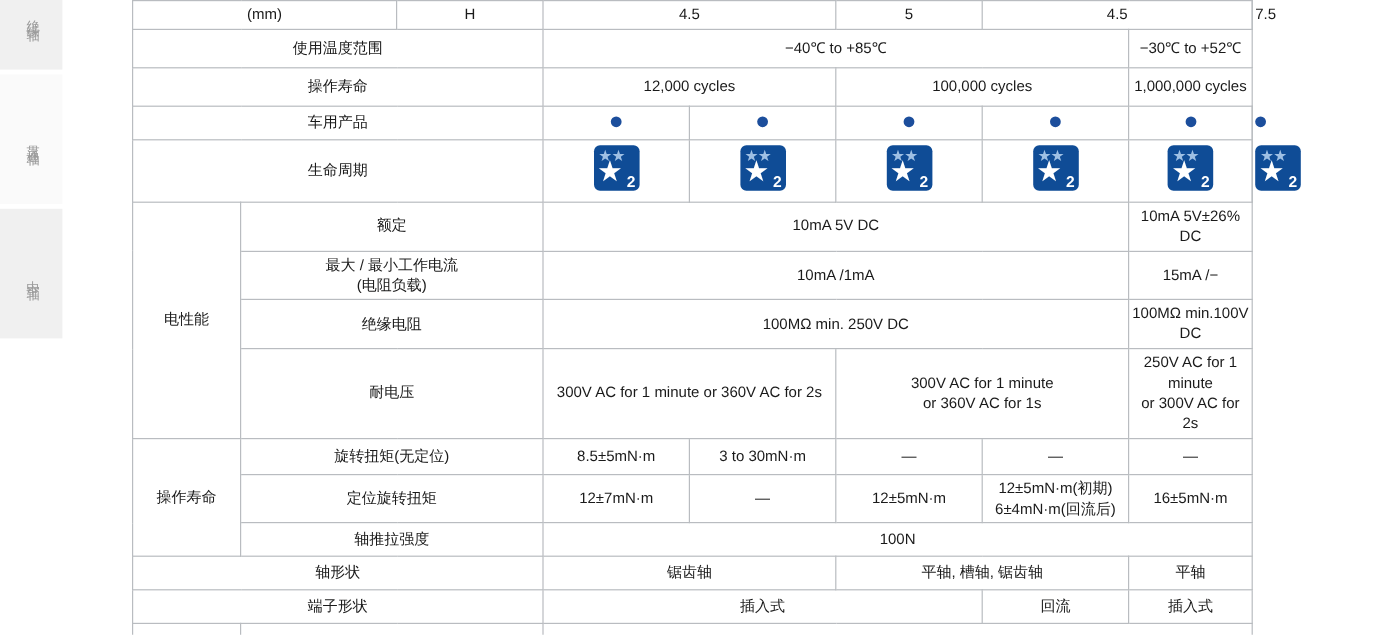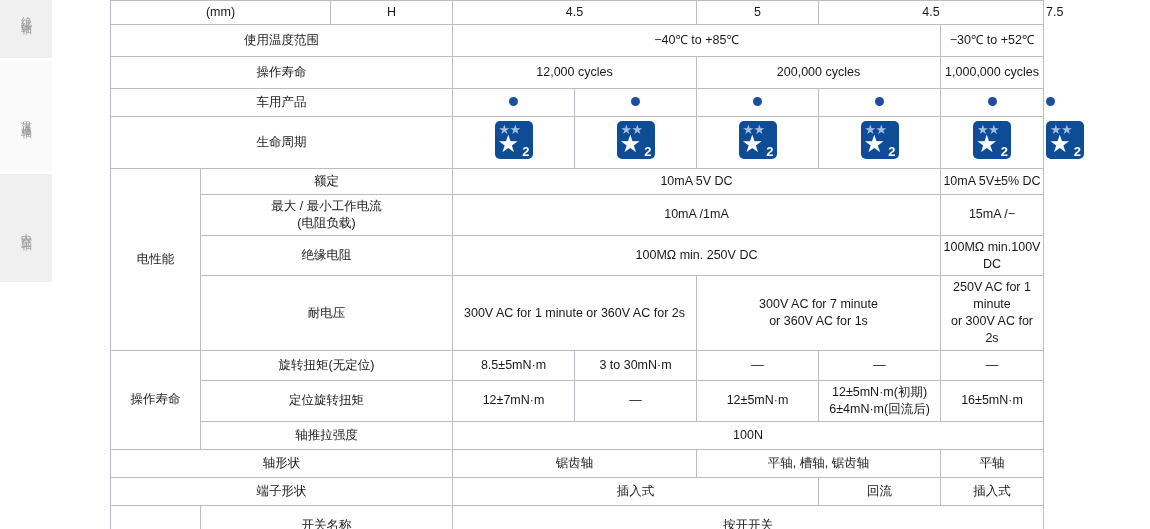--- a/index.html
+++ b/index.html
@@ -182,21 +182,21 @@
 
       <tr style="height:32px">
         <td class="hdr" colspan="3">使用温度范围</td>
         <td colspan="4">−40℃ to +85℃</td>
         <td>−30℃ to +52℃</td>
       </tr>
 
       <tr style="height:32px">
         <td class="hdr" colspan="3">操作寿命</td>
         <td colspan="2">12,000 cycles</td>
-        <td colspan="2">200,000 cycles</td>
+        <td colspan="2">100,000 cycles</td>
         <td class="small">1,000,000 cycles</td>
       </tr>
 
       <tr style="height:28px">
         <td class="hdr" colspan="3">车用产品</td>
         <td><span class="dot"></span></td>
         <td><span class="dot"></span></td>
         <td><span class="dot"></span></td>
         <td><span class="dot"></span></td>
         <td><span class="dot"></span></td>
@@ -252,21 +252,21 @@
             <span class="s-big">★</span>
             <span class="s-num">2</span>
           </span>
         </td>
       </tr>
 
       <tr style="height:26px">
         <td class="hdr" rowspan="4">电性能</td>
         <td class="hdr-sub" colspan="2">额定</td>
         <td colspan="4">10mA 5V DC</td>
-        <td class="small">10mA 5V±5% DC</td>
+        <td class="small">10mA 5V±26% DC</td>
       </tr>
 
       <tr style="height:36px">
         <td class="hdr-sub" colspan="2">
           <div>最大 / 最小工作电流</div>
           <div>(电阻负载)</div>
         </td>
         <td colspan="4">10mA /1mA</td>
         <td>15mA /−</td>
       </tr>
@@ -274,21 +274,21 @@
       <tr style="height:28px">
         <td class="hdr-sub" colspan="2">绝缘电阻</td>
         <td colspan="4">100MΩ min. 250V DC</td>
         <td class="xsmall">100MΩ min.100V DC</td>
       </tr>
 
       <tr style="height:38px">
         <td class="hdr-sub" colspan="2">耐电压</td>
         <td colspan="2">300V AC for 1 minute or 360V AC for 2s</td>
         <td colspan="2">
-          <div>300V AC for 7 minute</div>
+          <div>300V AC for 1 minute</div>
           <div>or 360V AC for 1s</div>
         </td>
         <td class="xsmall">
           <div>250V AC for 1 minute</div>
           <div>or 300V AC for 2s</div>
         </td>
       </tr>
 
       <tr style="height:30px">
         <td class="hdr" rowspan="3">操作寿命</td>

